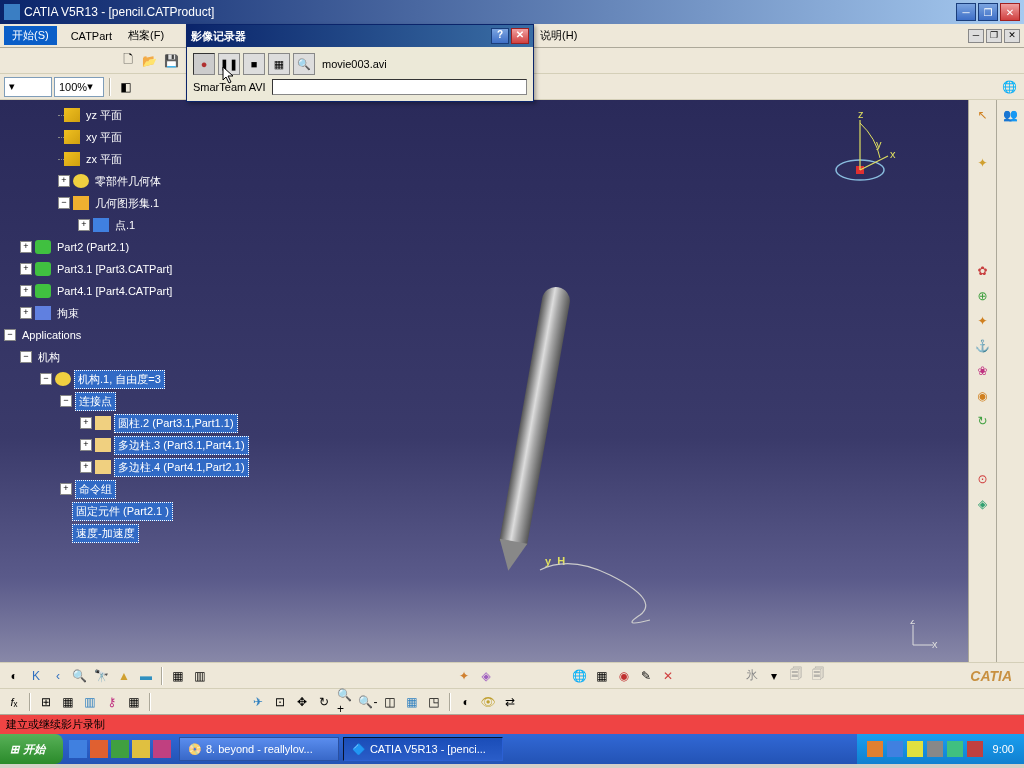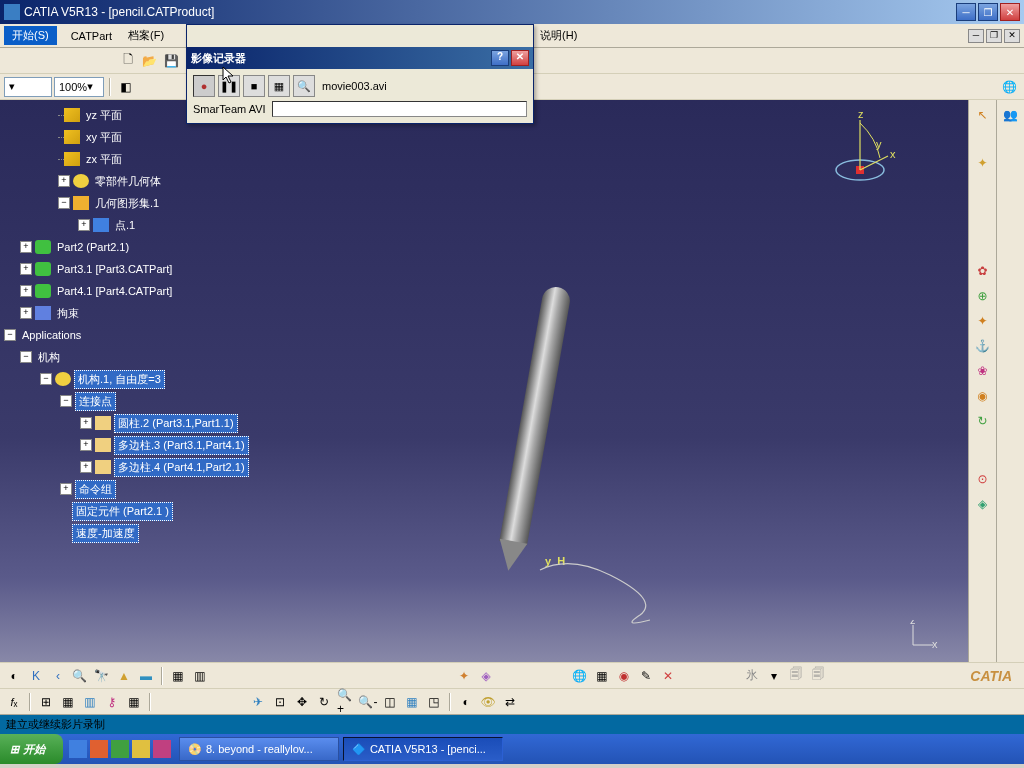--- a/index.html
+++ b/index.html
@@ -50,34 +50,34 @@
 .compass { position: absolute; right: 70px; top: 8px; width: 70px; height: 80px; }
 .compass svg { width: 100%; height: 100%; }
 .axes-bottom { position: absolute; right: 30px; bottom: 10px; color: #ddd; font-size: 10px; }
 
 
 .vtoolbar { width: 28px; background: #eee8d9; border-left: 1px solid #aca899; display: flex; flex-direction: column; align-items: center; padding: 4px 0; gap: 3px; }
 .vtoolbar .tb-btn { width: 22px; height: 22px; }
 
 
 .recorder { position: absolute; left: 186px; top: 24px; width: 348px; background: #ece9d8; border: 1px solid #0a246a; z-index: 100; box-shadow: 2px 2px 4px rgba(0,0,0,0.3); }
-.recorder .dlg-title { height: 22px; background: linear-gradient(to right, #0a246a, #3a6ea5); color: white; display: flex; align-items: center; padding: 0 4px; font-weight: bold; margin-top: 22px; }
+.recorder .dlg-title { height: 22px; background: linear-gradient(to right, #0a246a, #3a6ea5); color: white; display: flex; align-items: center; padding: 0 4px; font-weight: bold; }
 .recorder .dlg-title .spacer { flex: 1; }
 .recorder .dlg-title .dlg-btn { width: 18px; height: 16px; background: linear-gradient(to bottom,#7ba4e0,#3e6fc7); border: 1px solid #1a3d7a; margin-left: 2px; text-align: center; font-size: 10px; cursor: pointer; }
 .recorder .dlg-title .dlg-btn.close { background: linear-gradient(to bottom,#f0a0a0,#d04040); border-color: #a02020; }
 .recorder .dlg-body { padding: 6px; }
 .recorder .rec-row { display: flex; align-items: center; gap: 3px; margin-bottom: 4px; }
 .recorder .rec-btn { width: 22px; height: 22px; border: 1px solid #888; background: #ddd; display: flex; align-items: center; justify-content: center; cursor: pointer; }
 .recorder .rec-btn.active { border: 1px inset #888; background: #ccc; }
 .recorder .filename { padding-left: 4px; }
 .recorder .codec-row { display: flex; align-items: center; gap: 6px; }
 .recorder .progress { flex: 1; height: 16px; border: 1px inset #888; background: white; }
 
 
-.statusbar { height: 20px; background: #0369a1; border-top: 1px solid #aca899; padding: 2px 6px; display: flex; align-items: center; }
+.statusbar { height: 20px; background: #ef4444; border-top: 1px solid #aca899; padding: 2px 6px; display: flex; align-items: center; }
 
 
 .taskbar { height: 30px; background: linear-gradient(to bottom, #3168d5, #2353b5); display: flex; align-items: center; }
 .taskbar .start { height: 100%; background: linear-gradient(to bottom, #58b158, #2a8a2a); color: white; font-weight: bold; font-style: italic; font-size: 15px; padding: 0 18px 0 10px; display: flex; align-items: center; border-radius: 0 8px 8px 0; }
 .taskbar .ql { display: flex; gap: 3px; padding: 0 6px; }
 .taskbar .ql-icon { width: 18px; height: 18px; cursor: pointer; }
 .taskbar .task { height: 24px; background: linear-gradient(to bottom, #5a8dee, #3868c8); border: 1px solid #2a50a0; color: white; padding: 0 8px; margin: 0 2px; display: flex; align-items: center; min-width: 160px; max-width: 170px; cursor: pointer; font-size: 11px; overflow: hidden; }
 .taskbar .task.active { background: linear-gradient(to bottom, #1a4db8, #2a5dc8); border: 1px inset #1a3a80; }
 .taskbar .tray { margin-left: auto; background: linear-gradient(to bottom, #1a9eef, #1080d0); height: 100%; display: flex; align-items: center; padding: 0 10px; gap: 4px; color: white; }
 .taskbar .tray-icon { width: 16px; height: 16px; }
@@ -394,13 +394,22 @@
   </div>
   <div class="ql">
     <div class="ql-icon" style="background:#4080e0"></div>
     <div class="ql-icon" style="background:#e06030"></div>
     <div class="ql-icon" style="background:#40a040"></div>
     <div class="ql-icon" style="background:#e0c040"></div>
     <div class="ql-icon" style="background:#c04080"></div>
   </div>
   <div class="task">📀 <span style="margin-left:4px">8. beyond - reallylov...</span></div>
   <div class="task active">🔷 <span style="margin-left:4px">CATIA V5R13 - [penci...</span></div>
+  <div class="tray">
+    <div class="tray-icon" style="background:#e08030"></div>
+    <div class="tray-icon" style="background:#4080e0"></div>
+    <div class="tray-icon" style="background:#e0e040"></div>
+    <div class="tray-icon" style="background:#888"></div>
+    <div class="tray-icon" style="background:#40c080"></div>
+    <div class="tray-icon" style="background:#c04040"></div>
+    <span style="margin-left:6px">9:00</span>
+  </div>
 </div>
 
 </body></html>

